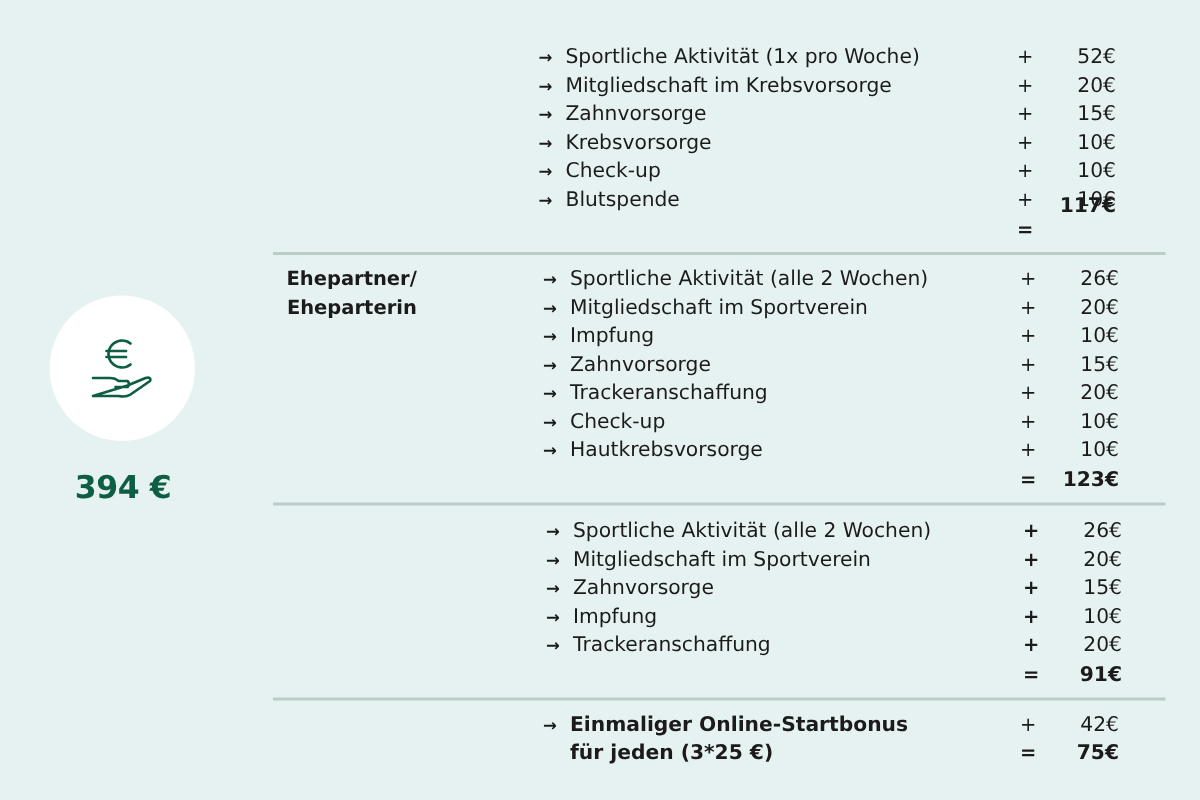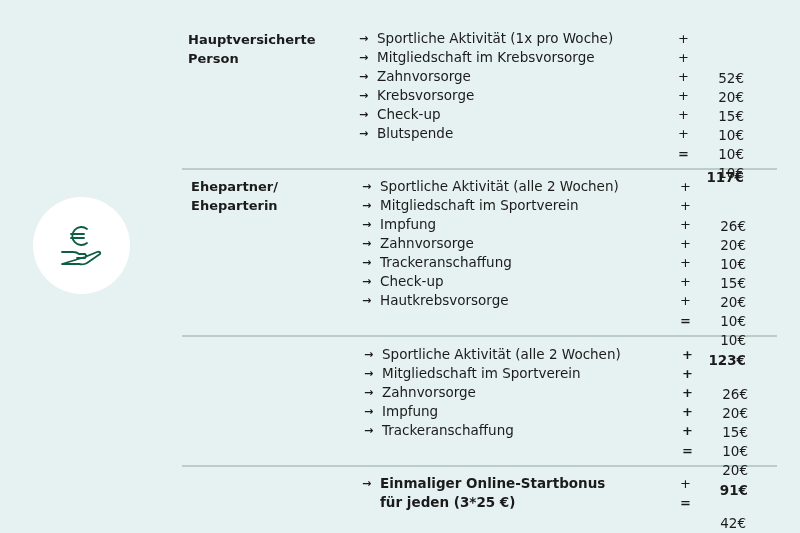--- a/index.html
+++ b/index.html
@@ -30,40 +30,39 @@
     .section-label {
       position: absolute; left: 6px; top: 10px;
       font-size: 13px; font-weight: bold; line-height: 19px; white-space: pre-line;
     }
     .row {
       position: absolute; height: 19px; font-size: 13.5px; line-height: 19px;
     }
     .row .arrow { position: absolute; left: 0; font-size: 11px; font-weight: bold; }
     .row .label { position: absolute; left: 18px; white-space: nowrap; }
     .op { position: absolute; font-size: 13px; width: 10px; text-align: center; line-height: 19px; }
-    .amt { position: absolute; font-size: 13.5px; width: 52px; text-align: right; line-height: 19px; margin-top: 40px; }
+    .amt { position: absolute; font-size: 13.5px; width: 52px; text-align: right; line-height: 19px; }
     .bold { font-weight: bold; }
   </style>
 </head>
 <body>
 
 <div class="left-panel">
   <div class="icon-circle">
     <svg width="50" height="52" viewBox="0 0 50 52" fill="none" stroke="#0e5e44" stroke-width="1.8" stroke-linecap="round" stroke-linejoin="round">
       <path d="M30 10 A9 9 0 1 0 30 24"></path>
       <line x1="14" y1="15" x2="27" y2="15"></line>
       <line x1="14" y1="19" x2="27" y2="19"></line>
       <path d="M5 33 L16 33 Q20 33 22 35 L28 35 Q30 37 28 39 L20 39 M28 38 L40 33 Q44 32 43 35 L30 44 Q27 46 22 45 L5 45 Z"></path>
     </svg>
   </div>
+  <div class="total">394 €</div>
 </div>
 
 <div class="section" style="top:20px;height:148px;">
-  <div class="section-label" style="top:10px;">Hauptversicherte
-Person</div>
   <div class="row" style="left:177px;top:9px;">
       <span class="arrow">→</span>
       <span class="label">Sportliche Aktivität (1x pro Woche)</span>
     </div>
   <div class="row" style="left:177px;top:28px;">
       <span class="arrow">→</span>
       <span class="label">Mitgliedschaft im Krebsvorsorge</span>
     </div>
   <div class="row" style="left:177px;top:47px;">
       <span class="arrow">→</span>
@@ -91,21 +90,21 @@
     <span class="amt" style="left:510px;top:66px;">10€</span>
   <span class="op" style="left:496px;top:85px;">+</span>
     <span class="amt" style="left:510px;top:85px;">10€</span>
   <span class="op" style="left:496px;top:104px;">+</span>
     <span class="amt" style="left:510px;top:104px;">10€</span>
   <span class="op bold" style="left:496px;top:124px;">=</span>
     <span class="amt bold" style="left:510px;top:108px;">117€</span>
 </div>
 
 <div class="section" style="top:170px;height:165px;">
-  <div class="section-label" style="top:7px;left:9px;">Ehepartner/
+  <div class="section-label" style="top:7px;left:9px;text-align:right;">Ehepartner/
 Eheparterin</div>
   <div class="row" style="left:180px;top:7px;">
       <span class="arrow">→</span>
       <span class="label">Sportliche Aktivität (alle 2 Wochen)</span>
     </div>
   <div class="row" style="left:180px;top:26px;">
       <span class="arrow">→</span>
       <span class="label">Mitgliedschaft im Sportverein</span>
     </div>
   <div class="row" style="left:180px;top:45px;">

